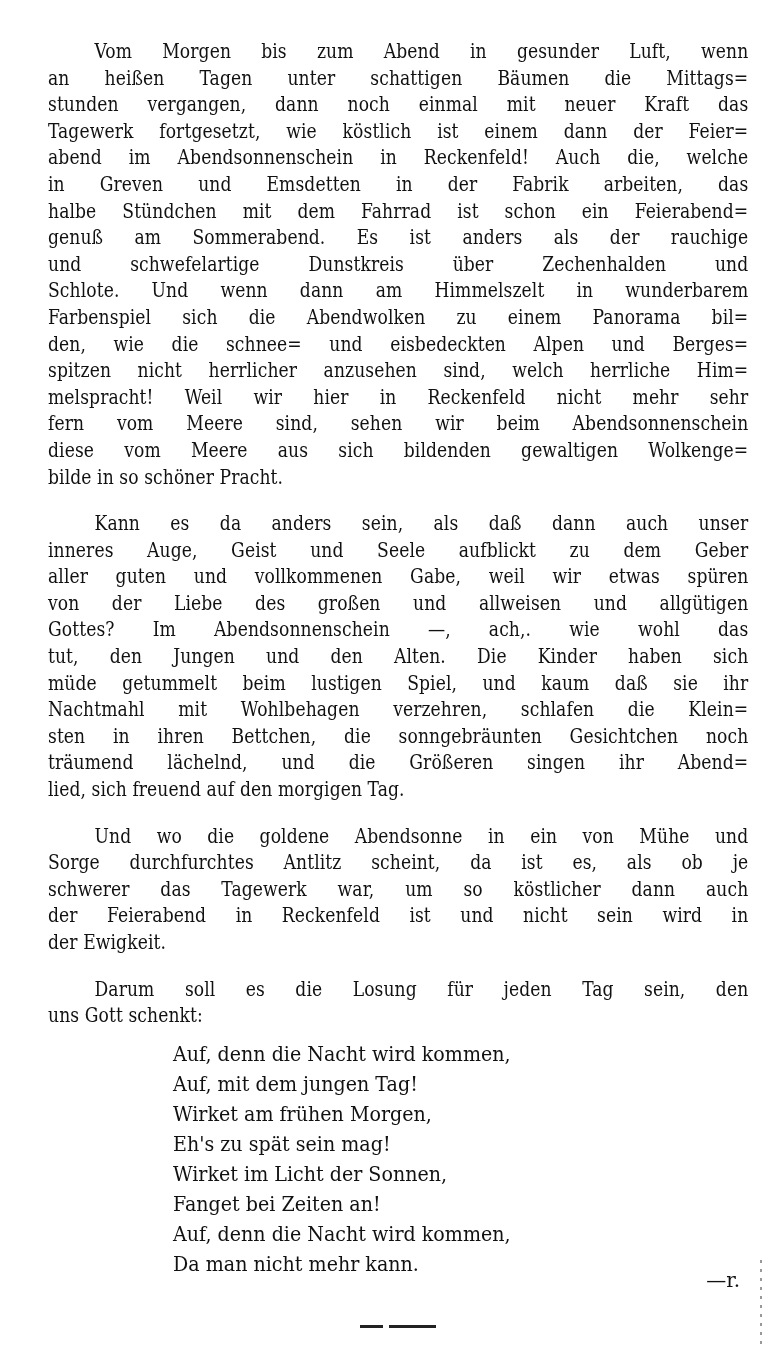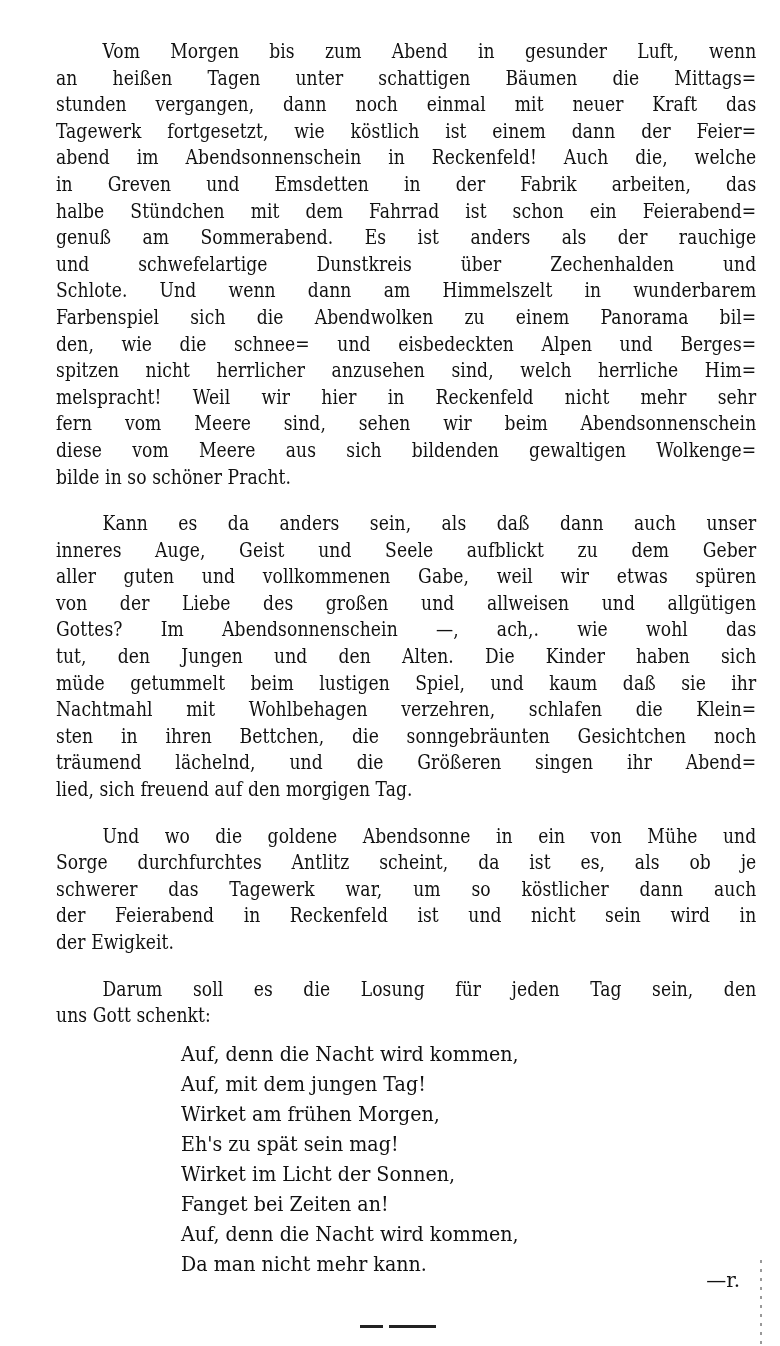--- a/index.html
+++ b/index.html
@@ -13,21 +13,20 @@
       overflow: hidden;
       position: relative;
       font-family: "DejaVu Serif", serif;
       color: #111111;
     }
     .page {
       position: absolute;
       left: 48px;
       top: 38px;
       width: 700px;
-      margin-left: 8px;
     }
     .para {
       margin: 0 0 20px 0;
       text-align: justify;
       text-align-last: left;
       font-size: 20.5px;
       line-height: 26.6px;
       letter-spacing: 0.1px;
       font-stretch: condensed;
       transform: scaleX(0.93);

